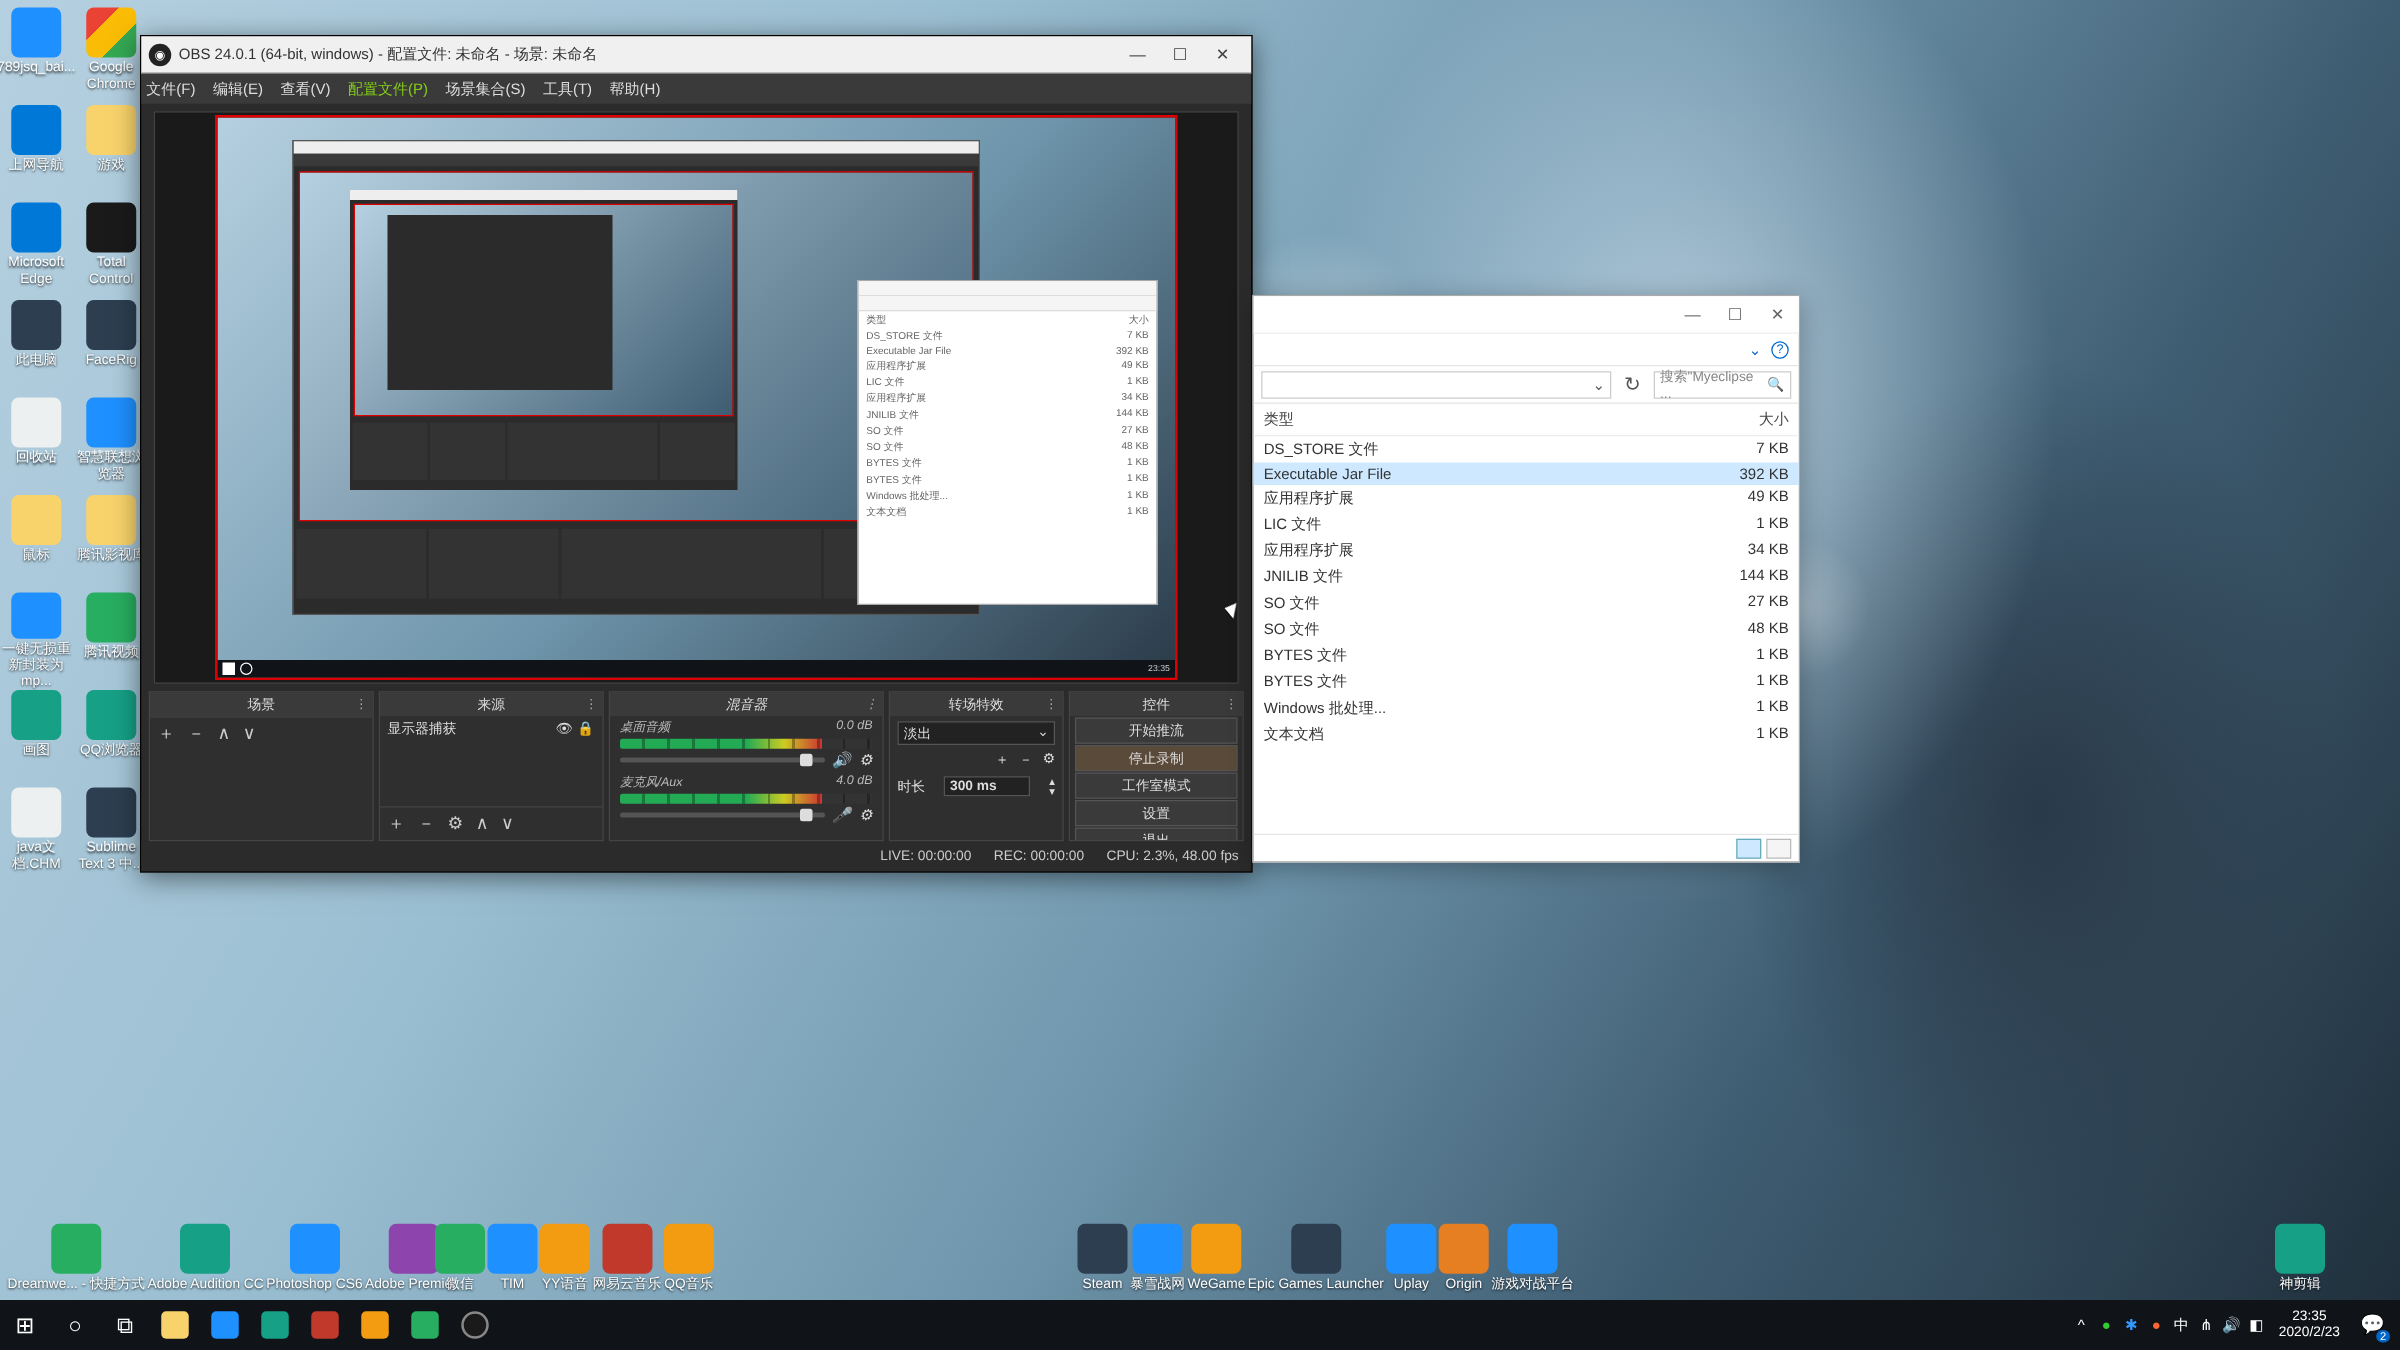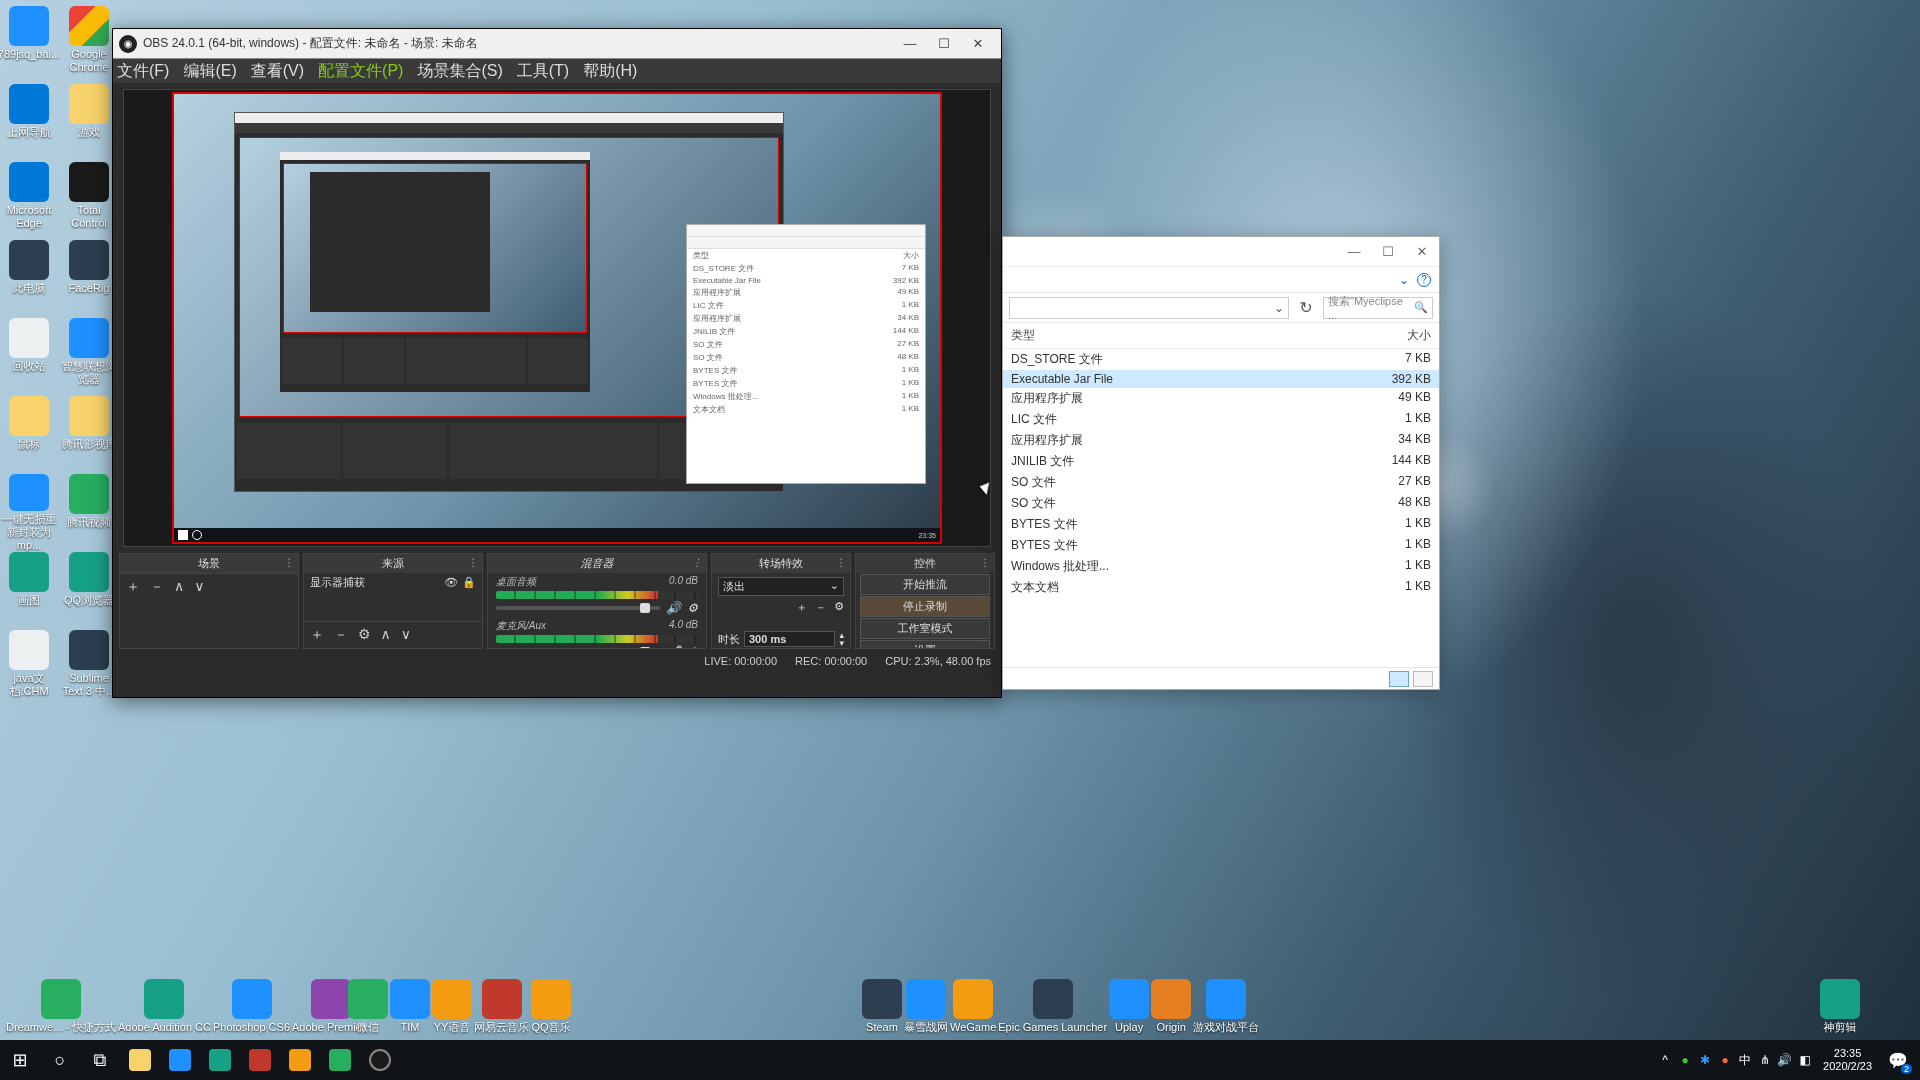--- a/index.html
+++ b/index.html
@@ -27,33 +27,33 @@
 .bottom-row3{position:absolute;bottom:46px;right:60px;display:flex;gap:2px;}
 .bottom-row3b{position:absolute;bottom:46px;left:862px;display:flex;gap:2px;}
 
 
 .obs{position:absolute;left:112px;top:28px;width:890px;height:670px;background:#2b2b2b;border:1px solid #000;box-shadow:0 4px 20px rgba(0,0,0,.5);}
 .obs-title{height:30px;background:#f0f0f0;display:flex;align-items:center;padding:0 6px;border-bottom:1px solid #888;}
 .obs-logo{width:18px;height:18px;border-radius:50%;background:#222;margin-right:6px;display:flex;align-items:center;justify-content:center;color:#fff;font-size:10px;}
 .obs-title-text{font-size:12px;color:#333;flex:1;}
 .winbtns{display:flex;gap:0;}
 .winbtn{width:34px;height:26px;display:flex;align-items:center;justify-content:center;color:#444;font-size:13px;}
-.obs-menu{height:24px;background:#3a3a3a;display:flex;align-items:center;padding:0 4px;gap:14px;font-size:16px;color:#ddd;}
+.obs-menu{height:24px;background:#3a3a3a;display:flex;align-items:center;padding:0 4px;gap:14px;font-size:12px;color:#ddd;}
 .obs-menu .disabled{color:#84cc16;}
 .obs-preview{position:relative;margin:6px 10px;height:458px;background:#1a1a1a;border:1px solid #444;}
 .preview-inner{position:absolute;left:48px;top:2px;right:48px;bottom:2px;border:2px solid #d00;background:linear-gradient(135deg,#b5d0e0 0%,#6e95ab 55%,#2a3a48 100%);}
 .preview-recurse{position:absolute;left:60px;top:18px;width:550px;height:380px;background:#2b2b2b;border:1px solid #555;}
 .preview-explorer{position:absolute;right:14px;top:130px;width:240px;height:260px;background:#fff;border:1px solid #aaa;}
 .preview-explorer .peh{height:12px;background:#f5f5f5;border-bottom:1px solid #ddd;}
 .preview-explorer .perow{font-size:8px;color:#666;padding:1px 6px;display:flex;justify-content:space-between;}
 .cursor{position:absolute;left:808px;top:388px;width:12px;height:16px;pointer-events:none;}
 .cursor::before{content:"";position:absolute;border-left:10px solid #fff;border-top:3px solid transparent;border-bottom:8px solid transparent;transform:rotate(-40deg);filter:drop-shadow(0 0 1px #000);}
 
 
-.obs-panels{display:flex;height:96px;margin:0 6px;gap:4px;font-size:12px;color:#ddd;border-radius:16px;}
+.obs-panels{display:flex;height:120px;margin:0 6px;gap:4px;font-size:12px;color:#ddd;border-radius:16px;}
 .panel{background:#2f2f2f;border:1px solid #444;display:flex;flex-direction:column;}
 .panel-h{background:#3a3a3a;text-align:center;font-size:11px;padding:2px 0;position:relative;}
 .panel-h .dot{position:absolute;right:4px;top:3px;font-size:10px;color:#aaa;}
 .panel-body{flex:1;overflow:hidden;}
 .list-item{padding:2px 6px;font-size:11px;}
 .list-item.sel{background:#3e5f7a;}
 .panel-btns{display:flex;gap:10px;padding:4px 6px;border-top:1px solid #444;font-size:14px;color:#ccc;}
 
 .p-scenes{width:180px;}
 .p-sources{width:180px;}
@@ -63,21 +63,21 @@
 
 .mixer-row{padding:2px 8px;}
 .mixer-label{display:flex;justify-content:space-between;font-size:10px;color:#bbb;}
 .meter{height:8px;background:linear-gradient(90deg,#2a5 0%,#2a5 50%,#cc2 65%,#c33 80%,#333 80%);border-radius:2px;margin:2px 0;position:relative;}
 .meter::after{content:"";position:absolute;inset:0;background:repeating-linear-gradient(90deg,transparent 0 18px,rgba(0,0,0,.3) 18px 20px);}
 .slider{height:4px;background:#555;border-radius:2px;position:relative;margin:4px 0;}
 .slider .thumb{position:absolute;right:10px;top:-3px;width:10px;height:10px;background:#ddd;border-radius:2px;}
 
 .trans-body{padding:4px 6px;font-size:11px;}
 .trans-select{background:#222;border:1px solid #555;padding:1px 4px;display:flex;justify-content:space-between;}
-.trans-row{display:flex;align-items:center;gap:4px;margin-top:16px;}
+.trans-row{display:flex;align-items:center;gap:15px;margin-top:6px;}
 .trans-row .dur{background:#222;border:1px solid #555;padding:1px 4px;flex:1;font-weight:bold;}
 
 .ctrl-btn{background:#3a3a3a;border:1px solid #555;margin:1px 4px;text-align:center;font-size:11px;padding:2px 0;}
 .ctrl-btn.rec{background:#5a4a3a;}
 
 .obs-status{height:24px;background:#2b2b2b;display:flex;align-items:center;justify-content:flex-end;gap:18px;padding:0 10px;font-size:11px;color:#ccc;}
 
 
 .explorer{position:absolute;left:1002px;top:236px;width:438px;height:454px;background:#fff;border:1px solid #aaa;box-shadow:0 4px 20px rgba(0,0,0,.3);}
 .exp-title{height:30px;background:#fff;display:flex;align-items:center;justify-content:flex-end;border-bottom:1px solid #eee;}

